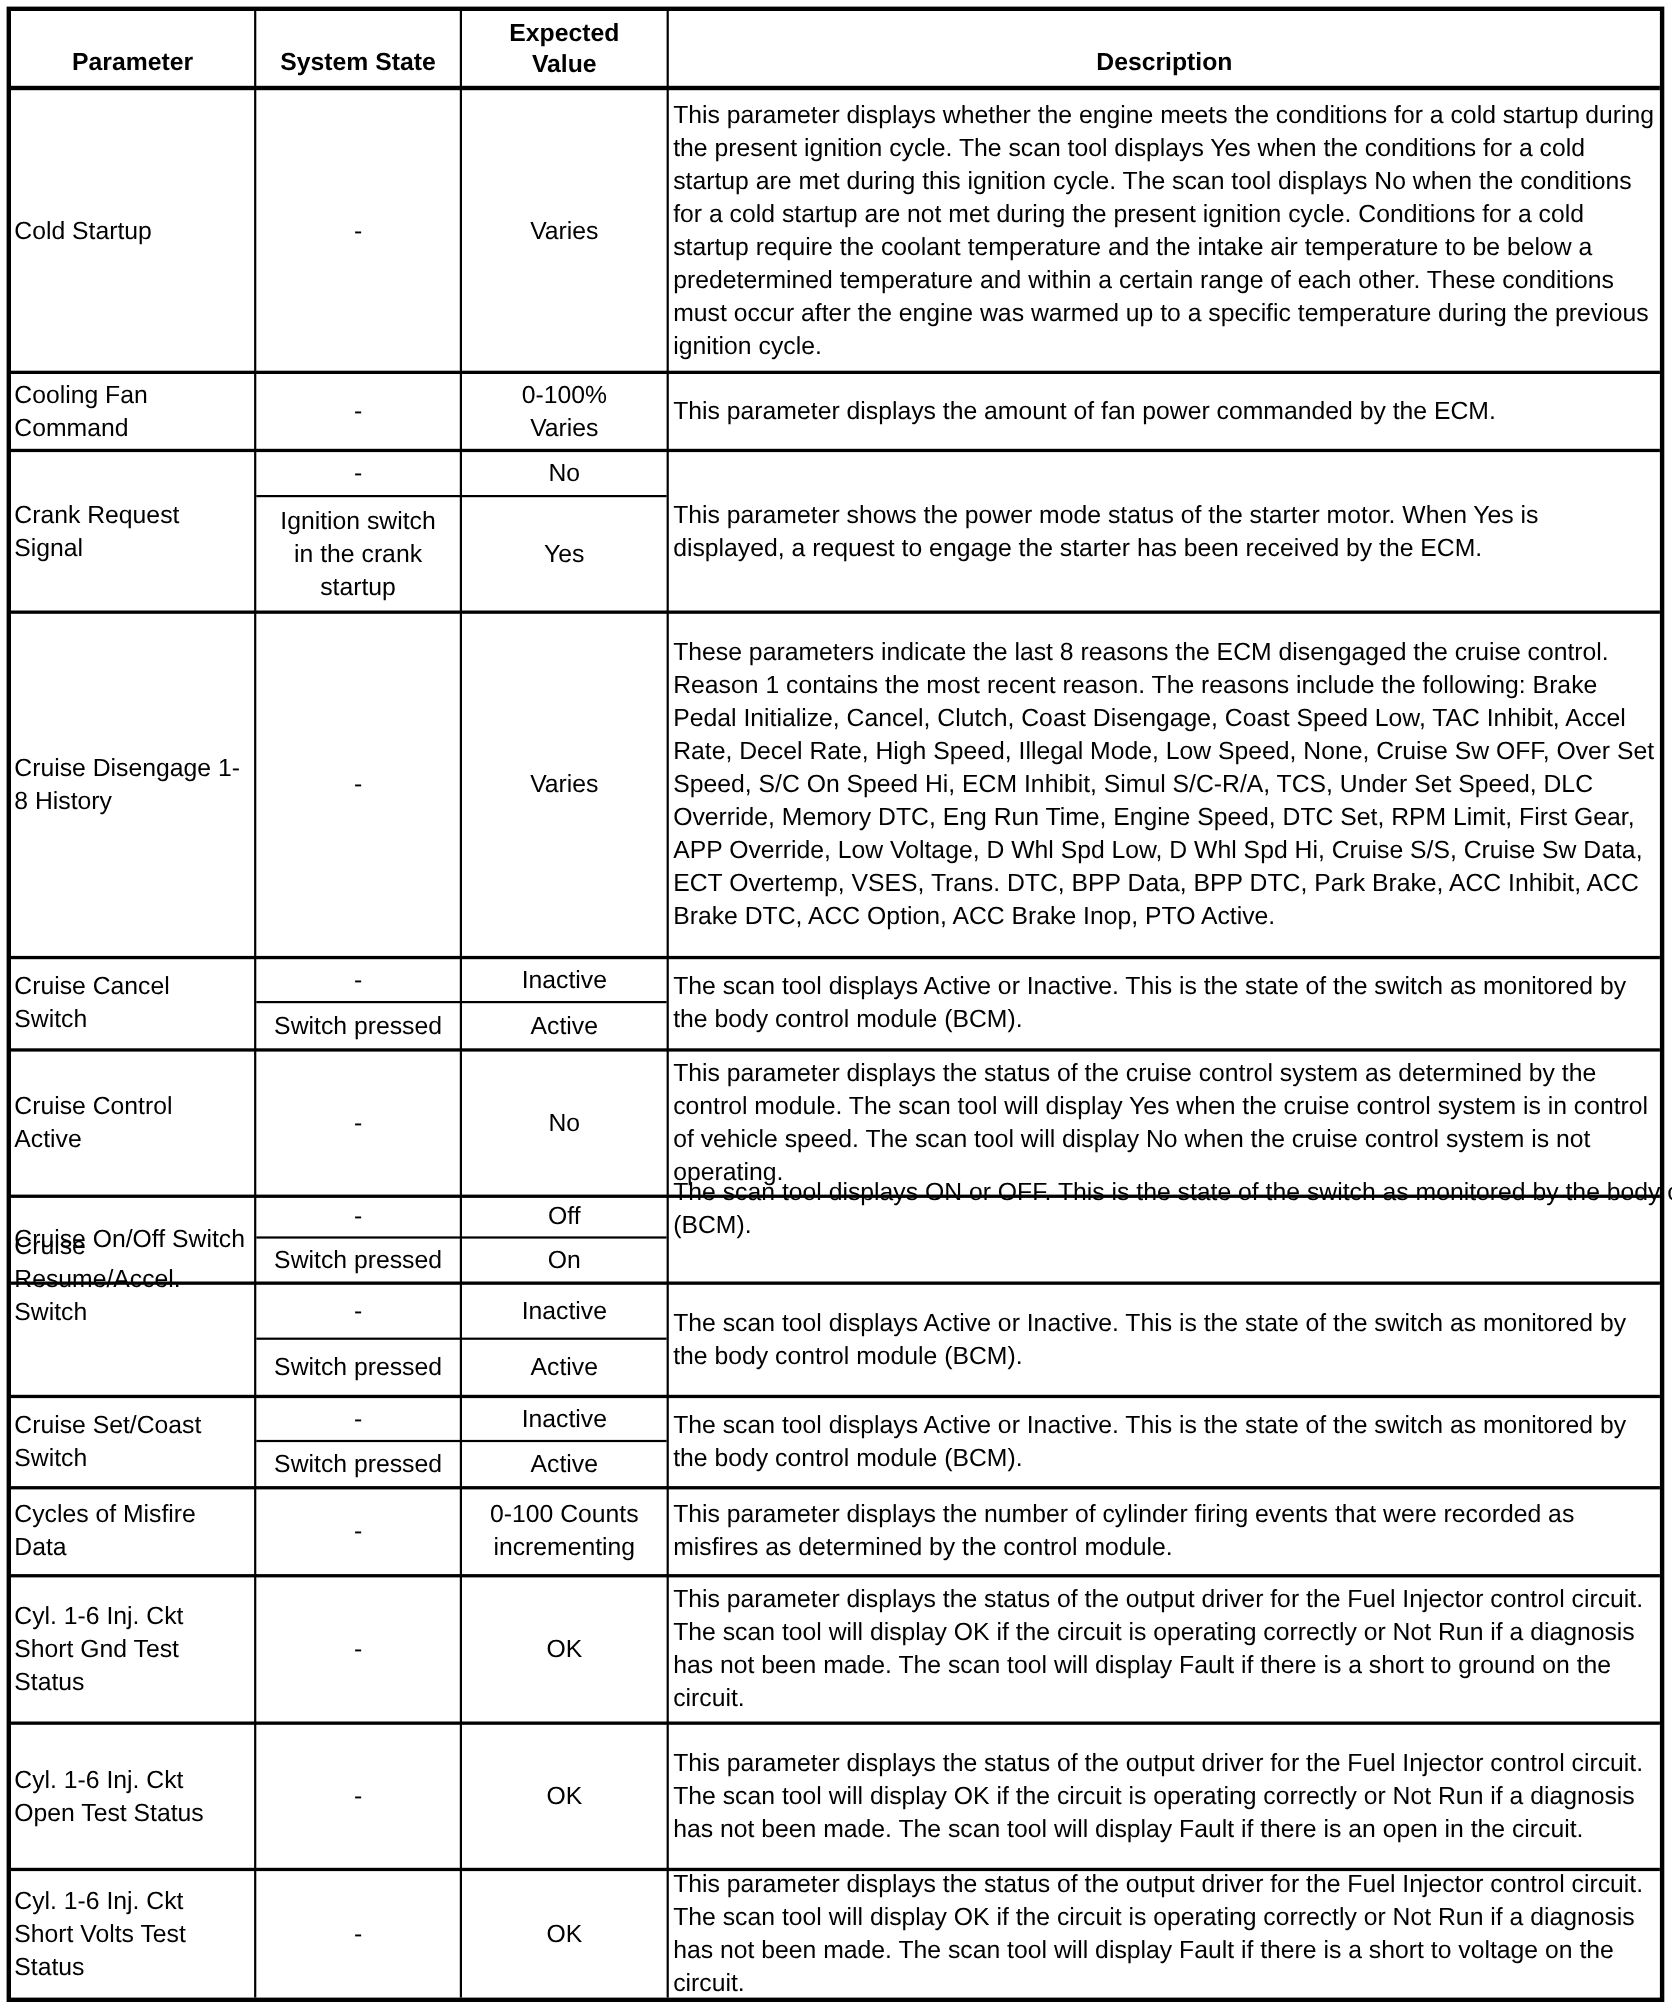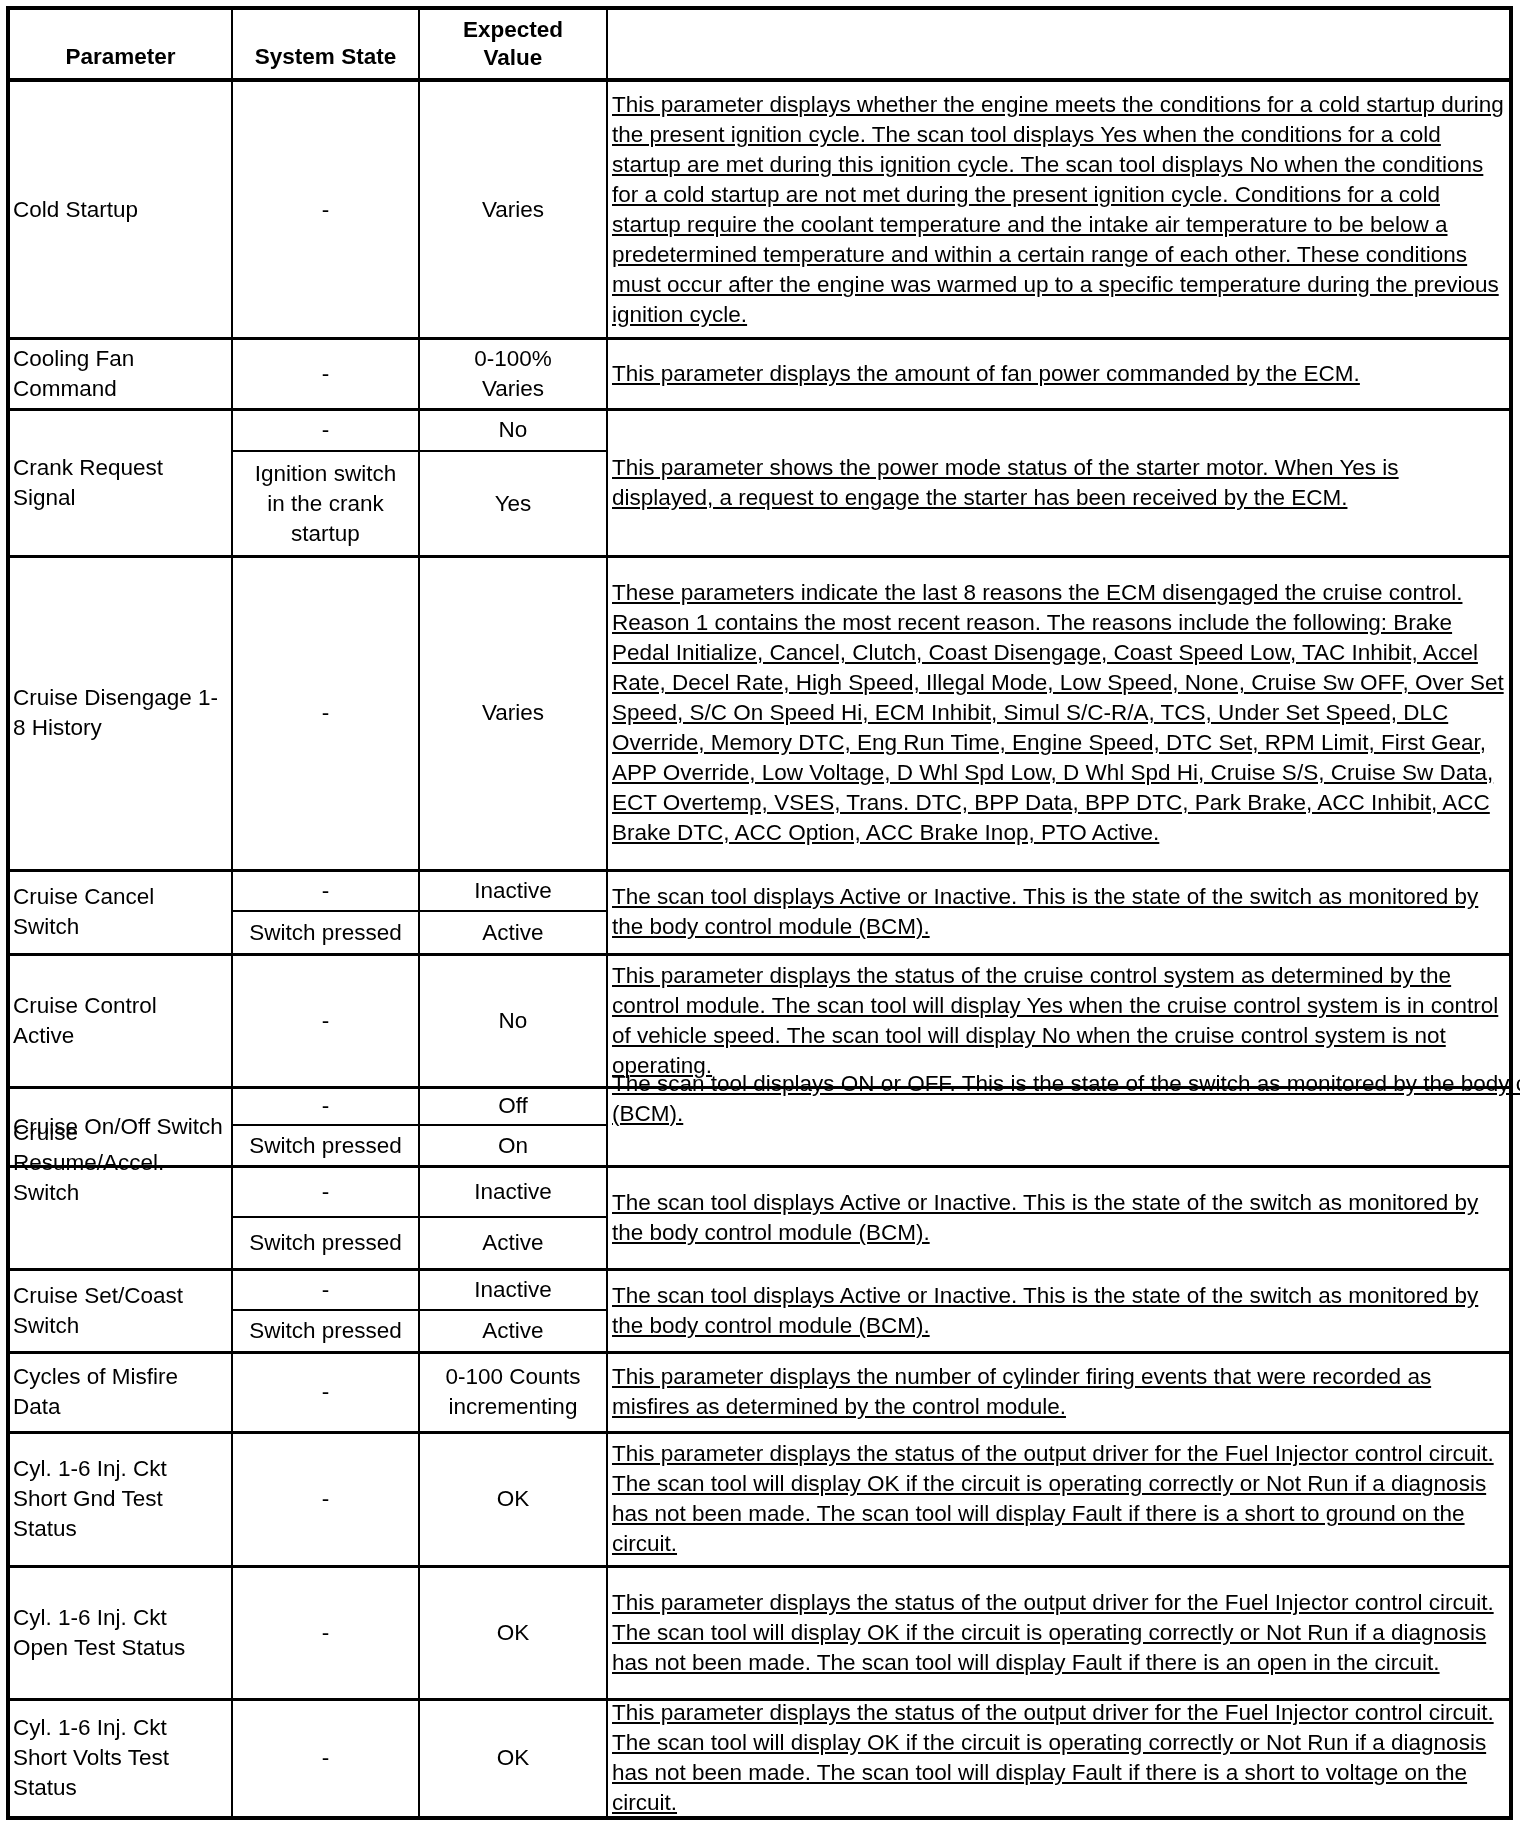--- a/index.html
+++ b/index.html
@@ -4,37 +4,38 @@
 <style>
   html, body { margin: 0; padding: 0; background: #ffffff; }
   body { width: 1520px; height: 1826px; position: relative; overflow: hidden;
          font-family: "Liberation Sans", "DejaVu Sans", sans-serif; color: #000; }
   #tbl { position: absolute; left: 6px; top: 6px; width: 1507px; height: 1814px;
          border: 4px solid #000; box-sizing: border-box; }
   .cell { position: absolute; box-sizing: border-box; display: flex; align-items: center;
           font-size: 22.5px; line-height: 30px; padding: 0 3px; }
   .hdr { font-weight: bold; justify-content: center; text-align: center; align-items: flex-end; padding-bottom: 6px; }
   .center { justify-content: center; text-align: center; }
-  .desc { padding: 0 4px; text-decoration: underline; }
+  .desc { padding: 0 4px; }
   .vline { position: absolute; top: 0; bottom: 0; width: 2px; background: #000; }
   .hline { position: absolute; height: 3px; background: #000; }
   .hline.thin { height: 2px; }
 </style>
 </head>
 <body>
 
 <div id="tbl">
 
   <div class="vline" style="left:221px"></div>
   <div class="vline" style="left:408px"></div>
   <div class="vline" style="left:596px"></div>
 
   <div class="cell hdr" style="left:0;top:0;width:221px;height:68px">Parameter</div>
   <div class="cell hdr" style="left:223px;top:0;width:185px;height:68px">System State</div>
   <div class="cell hdr" style="left:410px;top:0;width:186px;height:68px;line-height:28px;padding-left:40px;padding-right:40px">Expected Value</div>
+  <div class="cell hdr" style="left:598px;top:0;width:901px;height:68px">Description</div>
   <div class="hline" style="left:0;right:0;top:68px;height:4px"></div>
 
   <div id="rows-container">
       <div class="cell" style="left:0;top:72px;width:221px;height:256px;padding-right:8px">Cold Startup</div>
       <div class="cell center" style="left:223px;top:72px;width:185px;height:256px">-</div>
       <div class="cell center" style="left:410px;top:72px;width:186px;height:256px;padding:0 22px">Varies</div>
       <div class="cell desc" style="left:598px;top:72px;width:901px;height:256px">This parameter displays whether the engine meets the conditions for a cold startup during the present ignition cycle. The scan tool displays Yes when the conditions for a cold startup are met during this ignition cycle. The scan tool displays No when the conditions for a cold startup are not met during the present ignition cycle. Conditions for a cold startup require the coolant temperature and the intake air temperature to be below a predetermined temperature and within a certain range of each other. These conditions must occur after the engine was warmed up to a specific temperature during the previous ignition cycle.</div>
       <div class="hline" style="left:0;right:0;top:327px"></div>
       <div class="cell" style="left:0;top:328px;width:221px;height:71px;padding-right:24px">Cooling Fan Command</div>
       <div class="cell center" style="left:223px;top:328px;width:185px;height:71px">-</div>

